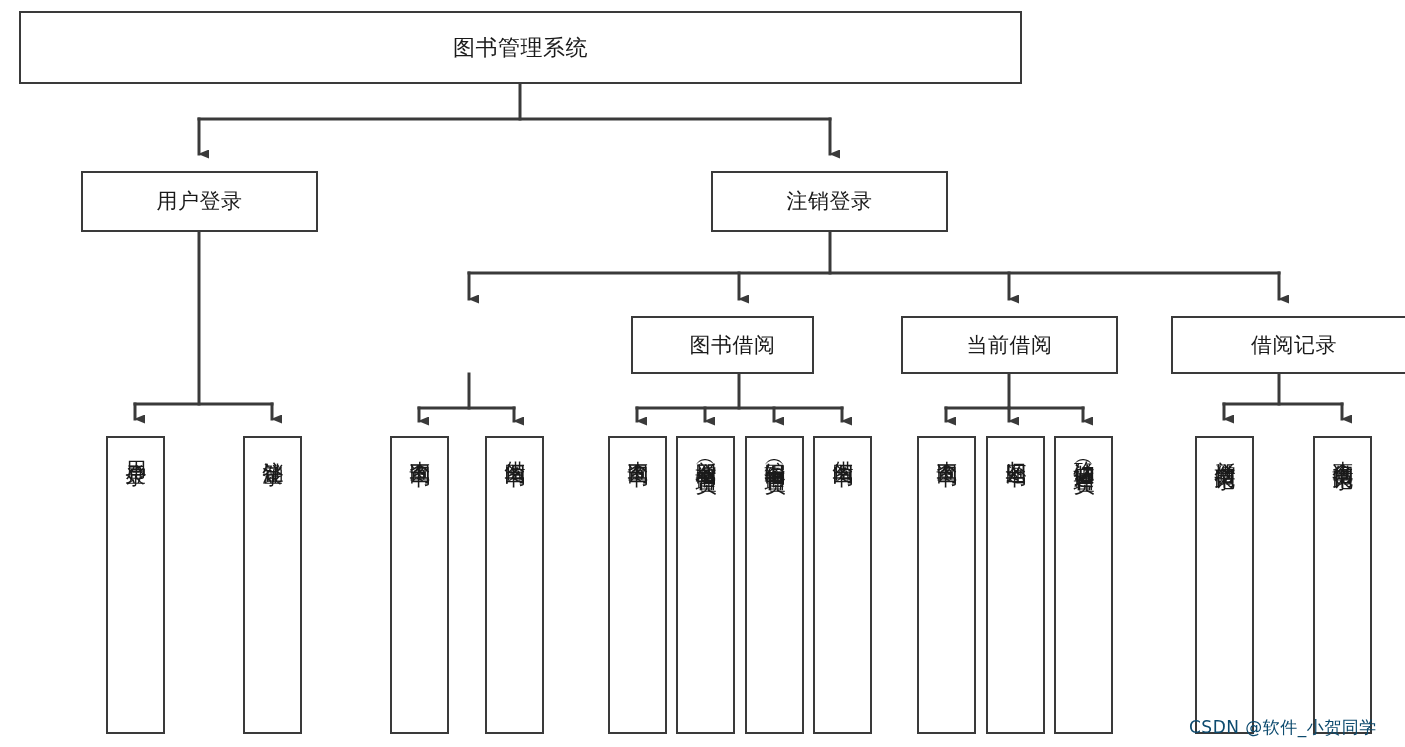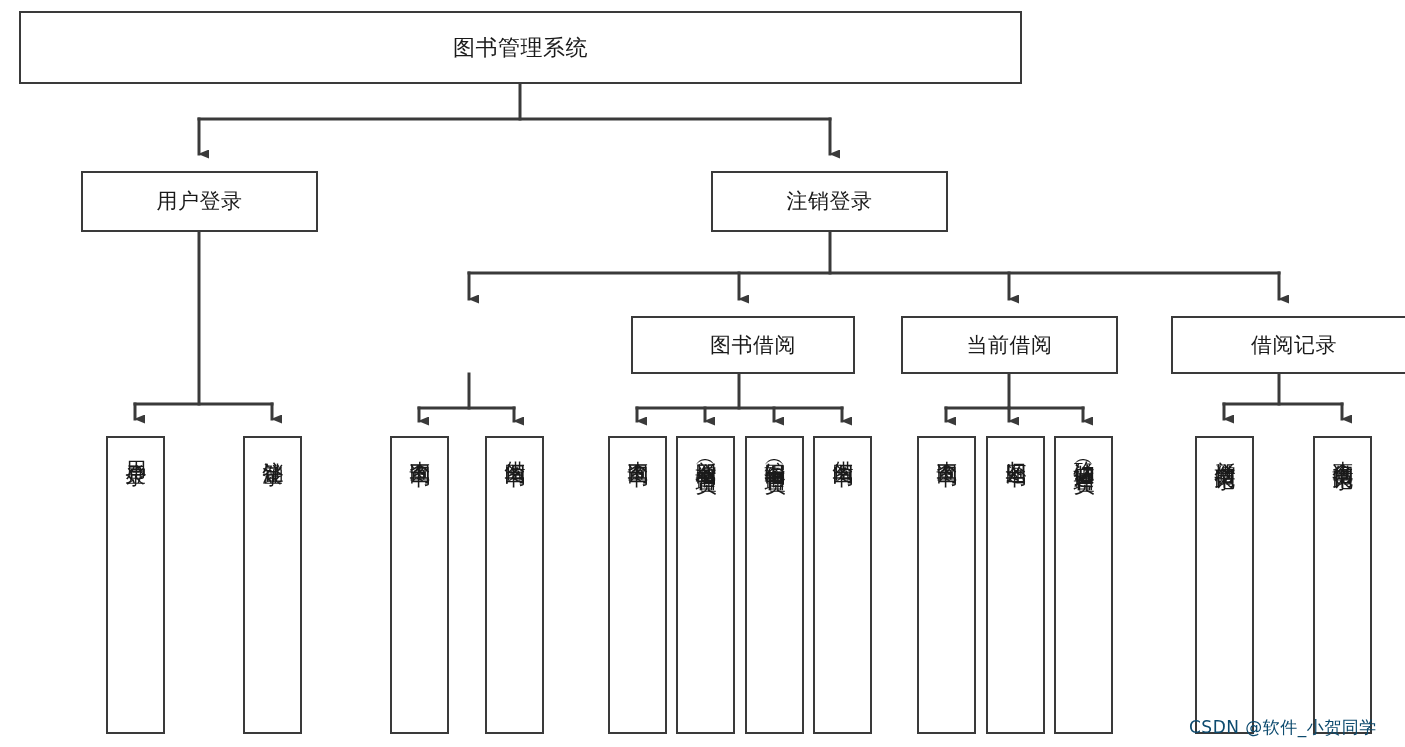--- a/index.html
+++ b/index.html
@@ -153,21 +153,21 @@
 
   <div class="node horiz" style="left:81px; top:171px; width:237px; height:61px;">
     <span class="node-label">用户登录</span>
   </div>
 
   <div class="node horiz" style="left:711px; top:171px; width:237px; height:61px;">
     <span class="node-label">注销登录</span>
   </div>
 
 
-  <div class="node horiz" style="left:631px; top:316px; width:224px; height:58px;padding-left:20px;">
+  <div class="node horiz" style="left:631px; top:316px; width:183px; height:58px;padding-left:20px;">
     <span class="node-label">图书借阅</span>
   </div>
 
   <div class="node horiz" style="left:901px; top:316px; width:217px; height:58px;">
     <span class="node-label">当前借阅</span>
   </div>
 
   <div class="node horiz" style="left:1171px; top:316px; width:246px; height:58px;">
     <span class="node-label">借阅记录</span>
   </div>

